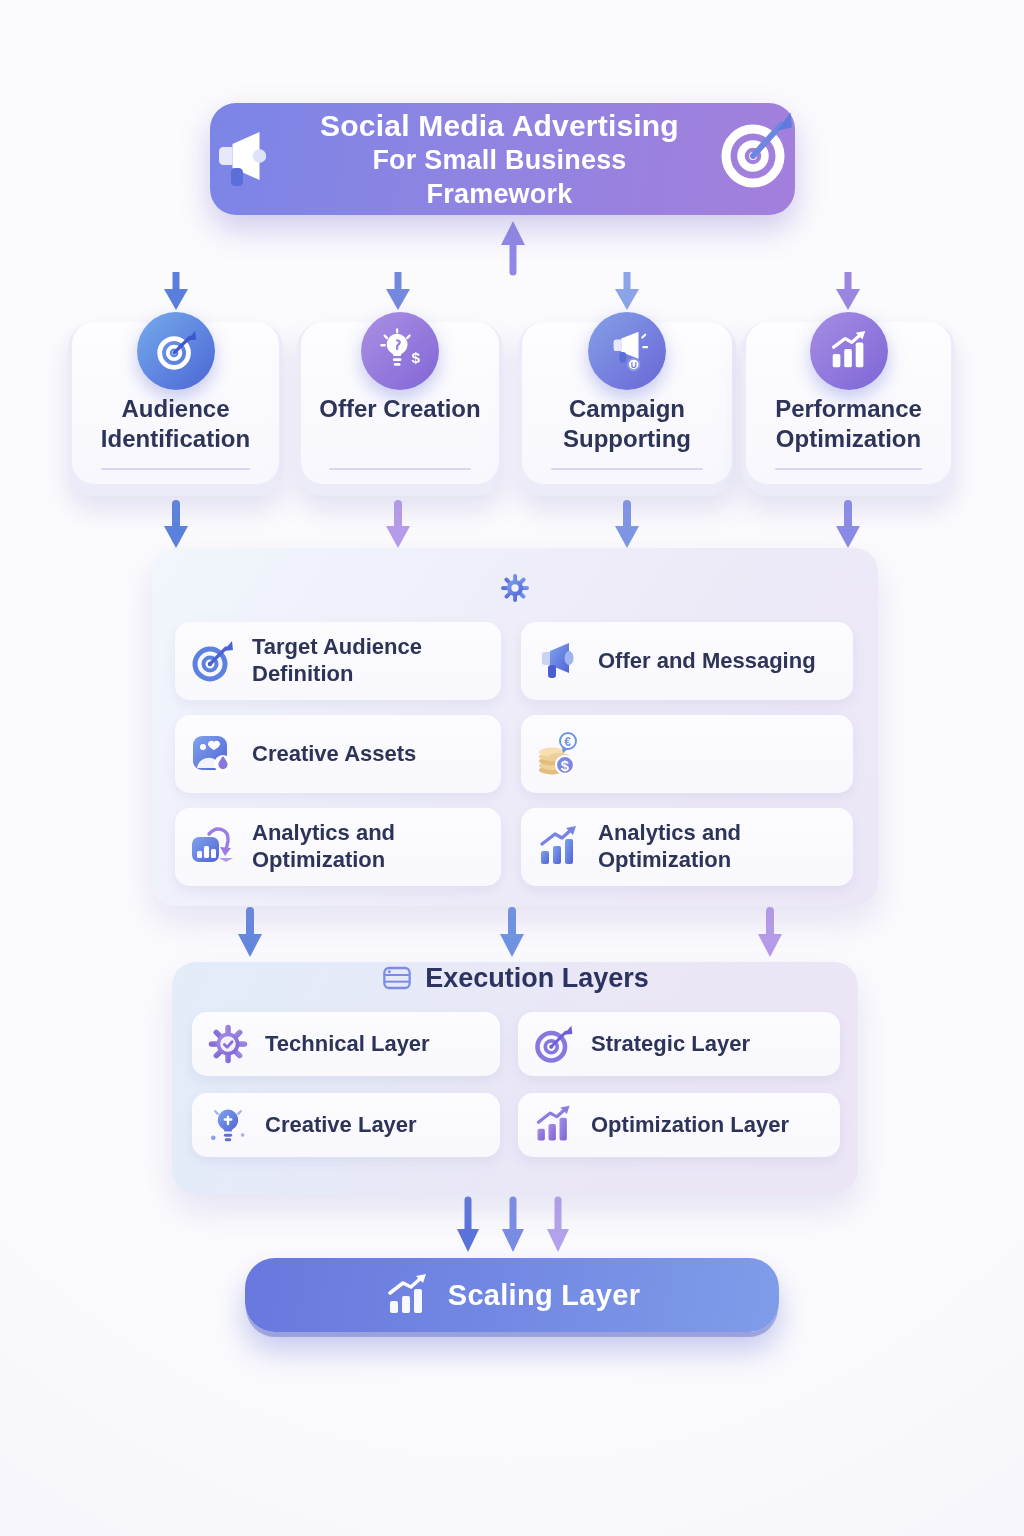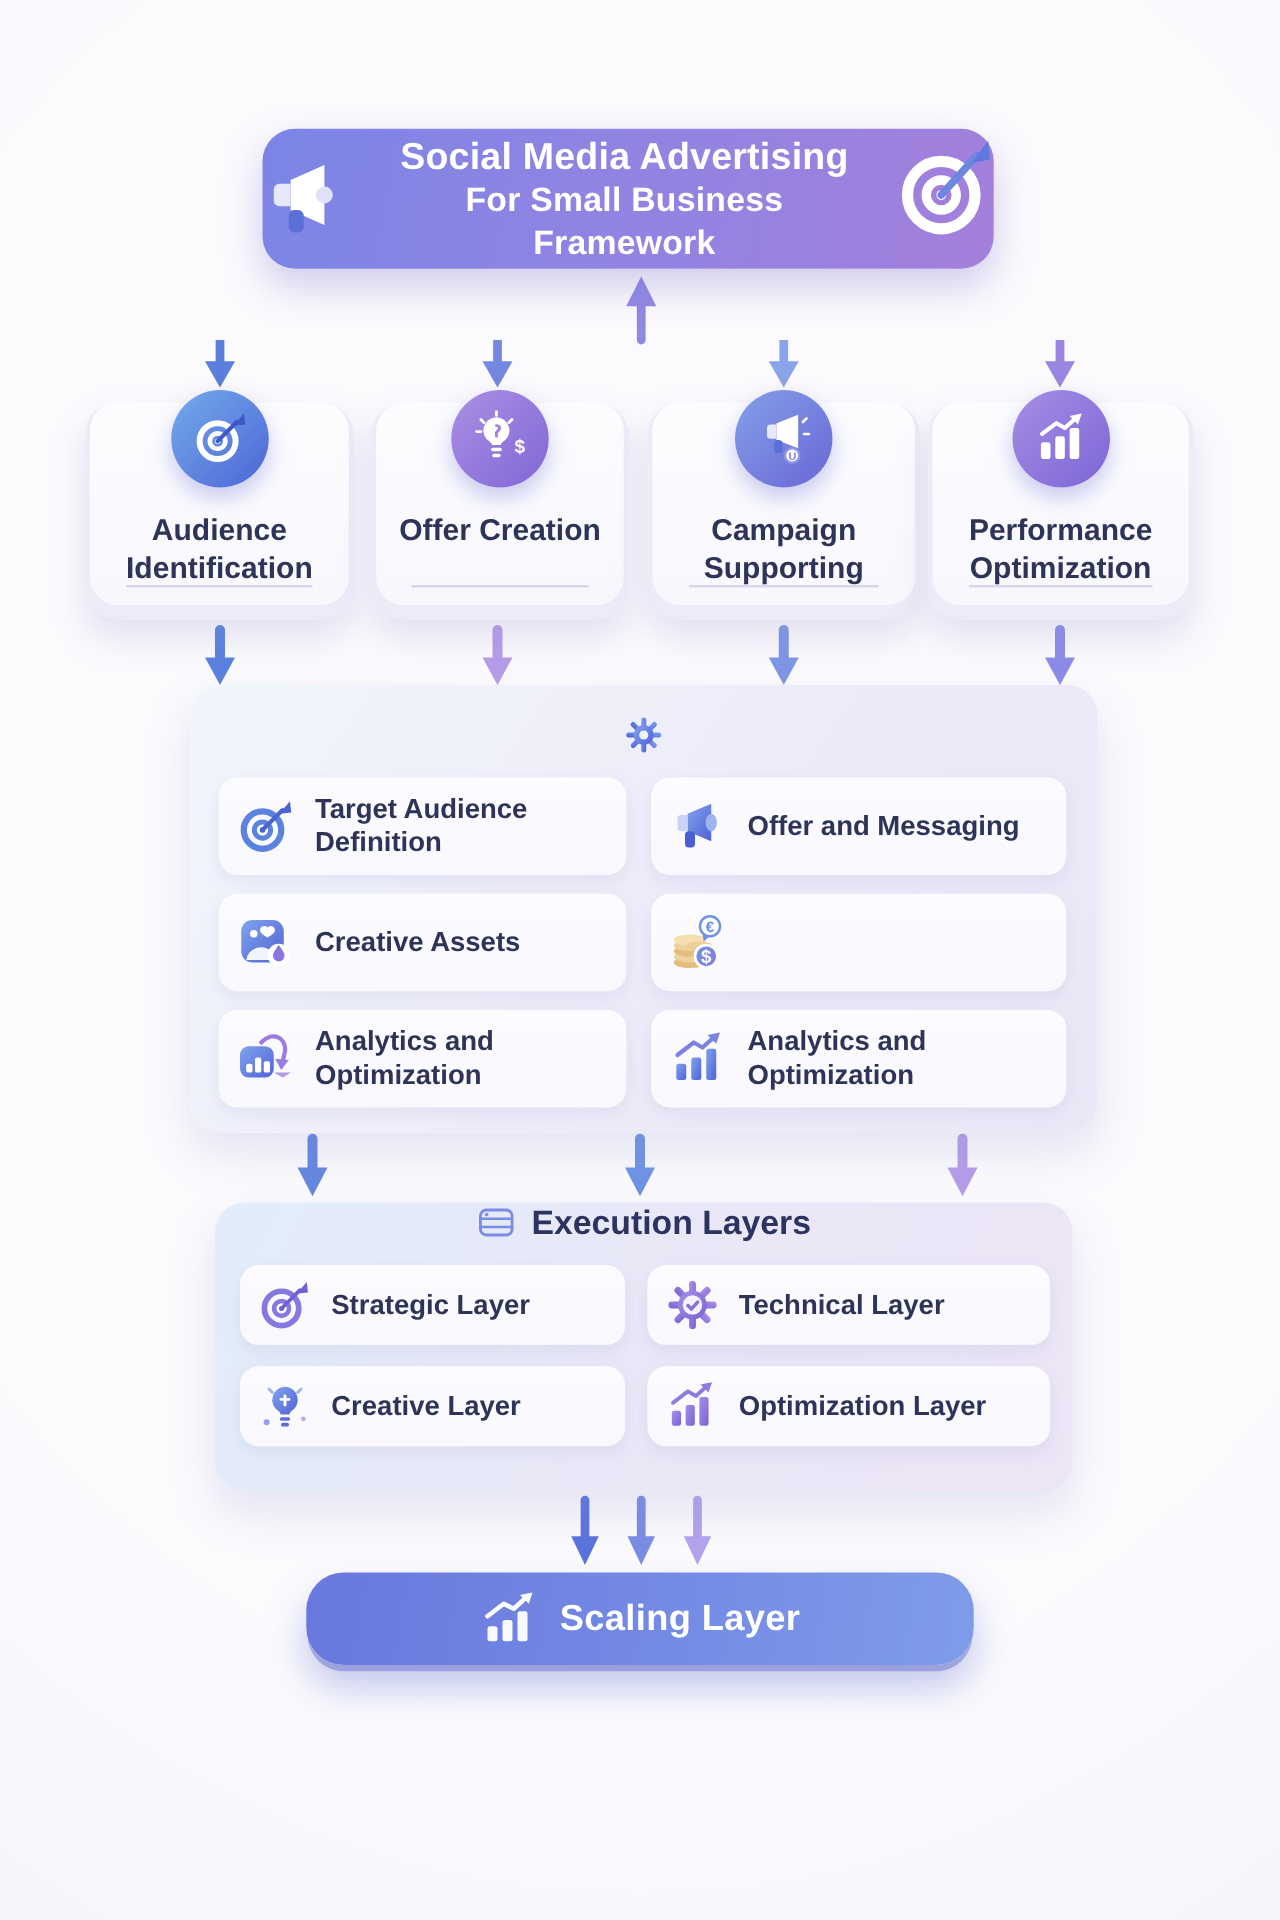--- a/index.html
+++ b/index.html
@@ -24,21 +24,21 @@
   
   .pillar{position:absolute;top:322px;height:174px;background:#ecebf8;border-radius:26px;
     box-shadow:0 14px 26px rgba(140,140,205,.22);}
   .pillar-card{position:absolute;left:4px;right:4px;top:0;bottom:12px;
     background:linear-gradient(180deg,#fdfdff 0%,#f7f7fd 100%);
     border-radius:22px;}
   .pillar-icon{position:absolute;top:-10px;left:50%;transform:translateX(-50%);
     width:78px;height:78px;border-radius:50%;display:flex;align-items:center;justify-content:center;
     box-shadow:0 8px 18px rgba(100,110,210,.35);}
   .pillar-icon svg{width:46px;height:46px;}
-  .pillar-label{position:absolute;left:8px;right:8px;top:88px;text-align:center;
+  .pillar-label{position:absolute;left:8px;right:8px;top:72px;text-align:center;
     font-size:24px;font-weight:700;color:#2d3458;line-height:1.26;}
   .pillar-divider{position:absolute;bottom:14px;left:14%;width:72%;height:2px;background:#d8d6ec;border-radius:1px;}
   .grad-b1{background:linear-gradient(135deg,#76abeb,#4b65d6);}
   .grad-b2{background:linear-gradient(135deg,#ab90e4,#8166d6);}
   .grad-b3{background:linear-gradient(135deg,#84a0e8,#6a66d6);}
   .grad-b4{background:linear-gradient(135deg,#a68de4,#7d66d6);}
 
   
   .panel{position:absolute;border-radius:24px;box-shadow:0 16px 34px rgba(140,140,205,.20);}
   .panel.supporting{left:152px;top:548px;width:726px;height:358px;
@@ -326,46 +326,46 @@
         <line x1="5" y1="19.5" x2="43" y2="19.5" stroke="#7b8ce6" stroke-width="3"></line>
         <line x1="5" y1="29.5" x2="43" y2="29.5" stroke="#7b8ce6" stroke-width="3"></line>
         <circle cx="12.5" cy="14.5" r="2.2" fill="#7b8ce6"></circle>
       </svg>
       <span>Execution Layers</span>
     </div>
     <div class="exe-grid">
 
       <div class="card">
         <svg viewBox="0 0 48 48">
-          <circle cx="21" cy="27" r="15" fill="none" stroke="#8578de" stroke-width="5"></circle>
-          <circle cx="21" cy="27" r="6.5" fill="none" stroke="#8578de" stroke-width="4"></circle>
-          <circle cx="21" cy="27" r="2.2" fill="#6f5fd4"></circle>
-          <line x1="21" y1="27" x2="37" y2="11" stroke="#6f5fd4" stroke-width="3.2" stroke-linecap="round"></line>
-          <polygon points="37,11 43,4 44,13 35,14" fill="#6f5fd4"></polygon>
-        </svg>
-        <div class="card-label">Strategic Layer</div>
-      </div>
-
-      <div class="card">
-        <svg viewBox="0 0 48 48">
           <g fill="url(#gPurple)">
             <rect x="21" y="3" width="6" height="42" rx="3"></rect>
             <rect x="21" y="3" width="6" height="42" rx="3" transform="rotate(45 24 24)"></rect>
             <rect x="21" y="3" width="6" height="42" rx="3" transform="rotate(90 24 24)"></rect>
             <rect x="21" y="3" width="6" height="42" rx="3" transform="rotate(135 24 24)"></rect>
             <circle cx="24" cy="24" r="12.5"></circle>
           </g>
           <circle cx="24" cy="24" r="8.5" fill="#f4f1fc"></circle>
           <path d="M20 24.5 l3 3 l5.5 -6" stroke="#8a6fd8" stroke-width="3" fill="none" stroke-linecap="round" stroke-linejoin="round"></path>
         </svg>
         <div class="card-label">Technical Layer</div>
       </div>
 
       <div class="card">
         <svg viewBox="0 0 48 48">
+          <circle cx="21" cy="27" r="15" fill="none" stroke="#8578de" stroke-width="5"></circle>
+          <circle cx="21" cy="27" r="6.5" fill="none" stroke="#8578de" stroke-width="4"></circle>
+          <circle cx="21" cy="27" r="2.2" fill="#6f5fd4"></circle>
+          <line x1="21" y1="27" x2="37" y2="11" stroke="#6f5fd4" stroke-width="3.2" stroke-linecap="round"></line>
+          <polygon points="37,11 43,4 44,13 35,14" fill="#6f5fd4"></polygon>
+        </svg>
+        <div class="card-label">Strategic Layer</div>
+      </div>
+
+      <div class="card">
+        <svg viewBox="0 0 48 48">
           <path d="M24 7 a11.5 11.5 0 0 1 5.8 21.2 c-1.2.8-1.8 1.9-1.8 3 h-8 c0-1.1-.6-2.2-1.8-3 A11.5 11.5 0 0 1 24 7z" fill="url(#gBlue)"></path>
           <rect x="19.5" y="33.5" width="9" height="3.2" rx="1.6" fill="#5b6fd8"></rect>
           <rect x="20.5" y="38.5" width="7" height="3.2" rx="1.6" fill="#5b6fd8"></rect>
           <path d="M24 15 v8 m-3.5 -5 h7" stroke="#ffffff" stroke-width="2.6" stroke-linecap="round"></path>
           <line x1="10" y1="9" x2="13" y2="12" stroke="#a4b2ee" stroke-width="2.6" stroke-linecap="round"></line>
           <line x1="38" y1="9" x2="35" y2="12" stroke="#a4b2ee" stroke-width="2.6" stroke-linecap="round"></line>
           <circle cx="8" cy="38" r="2.6" fill="#8fa0ea"></circle>
           <circle cx="40" cy="35" r="2" fill="#b9a6ec"></circle>
         </svg>
         <div class="card-label">Creative Layer</div>

